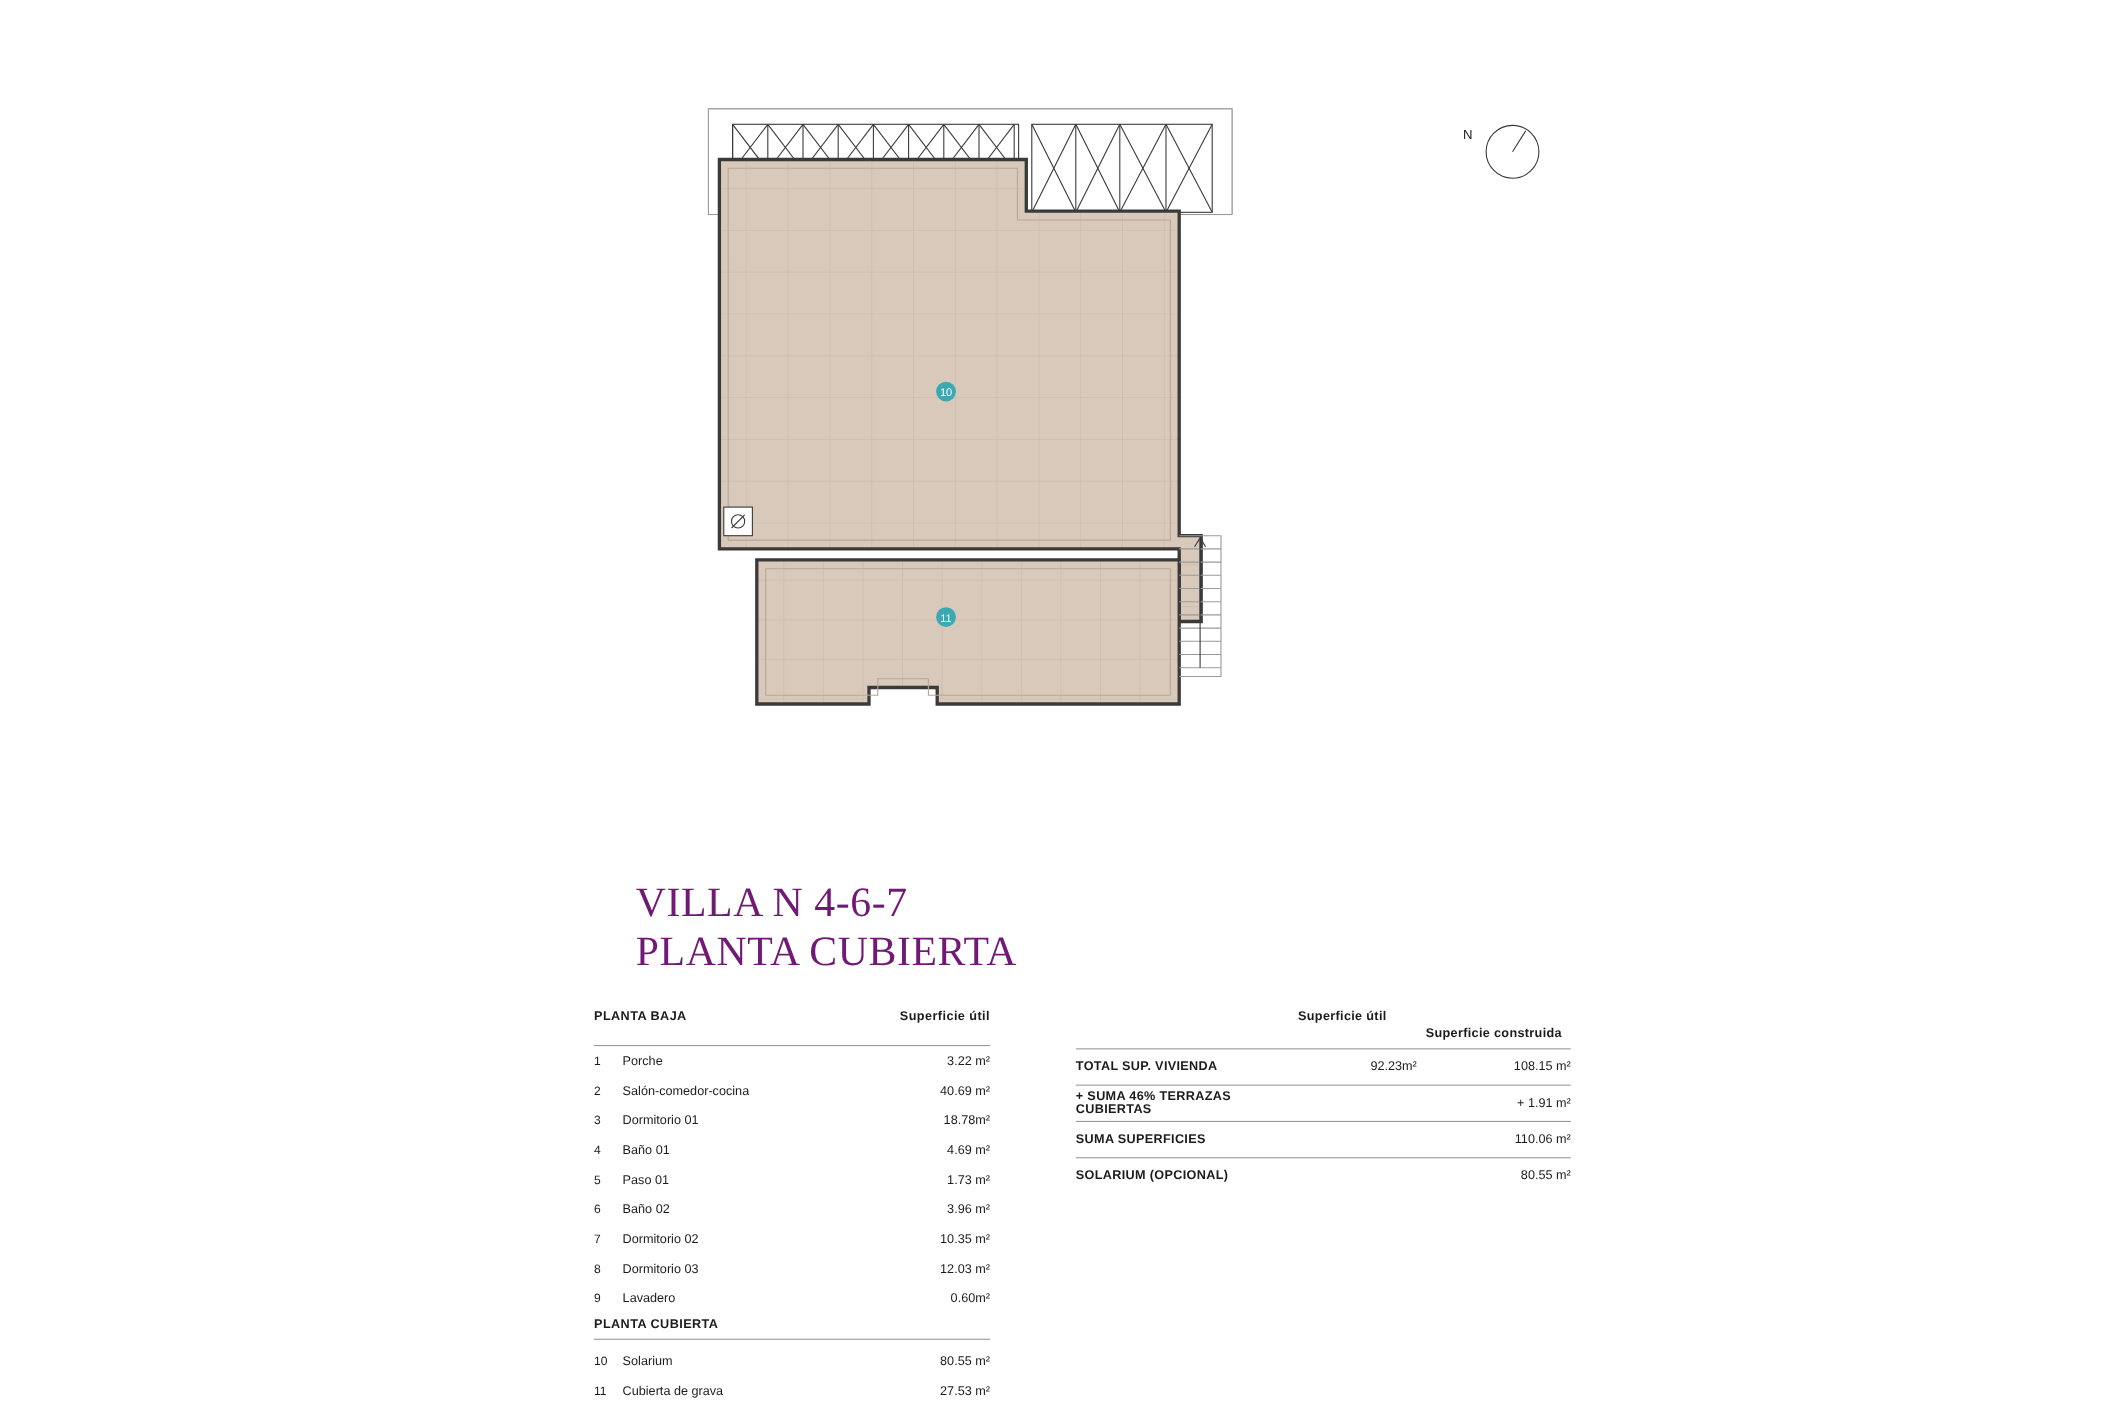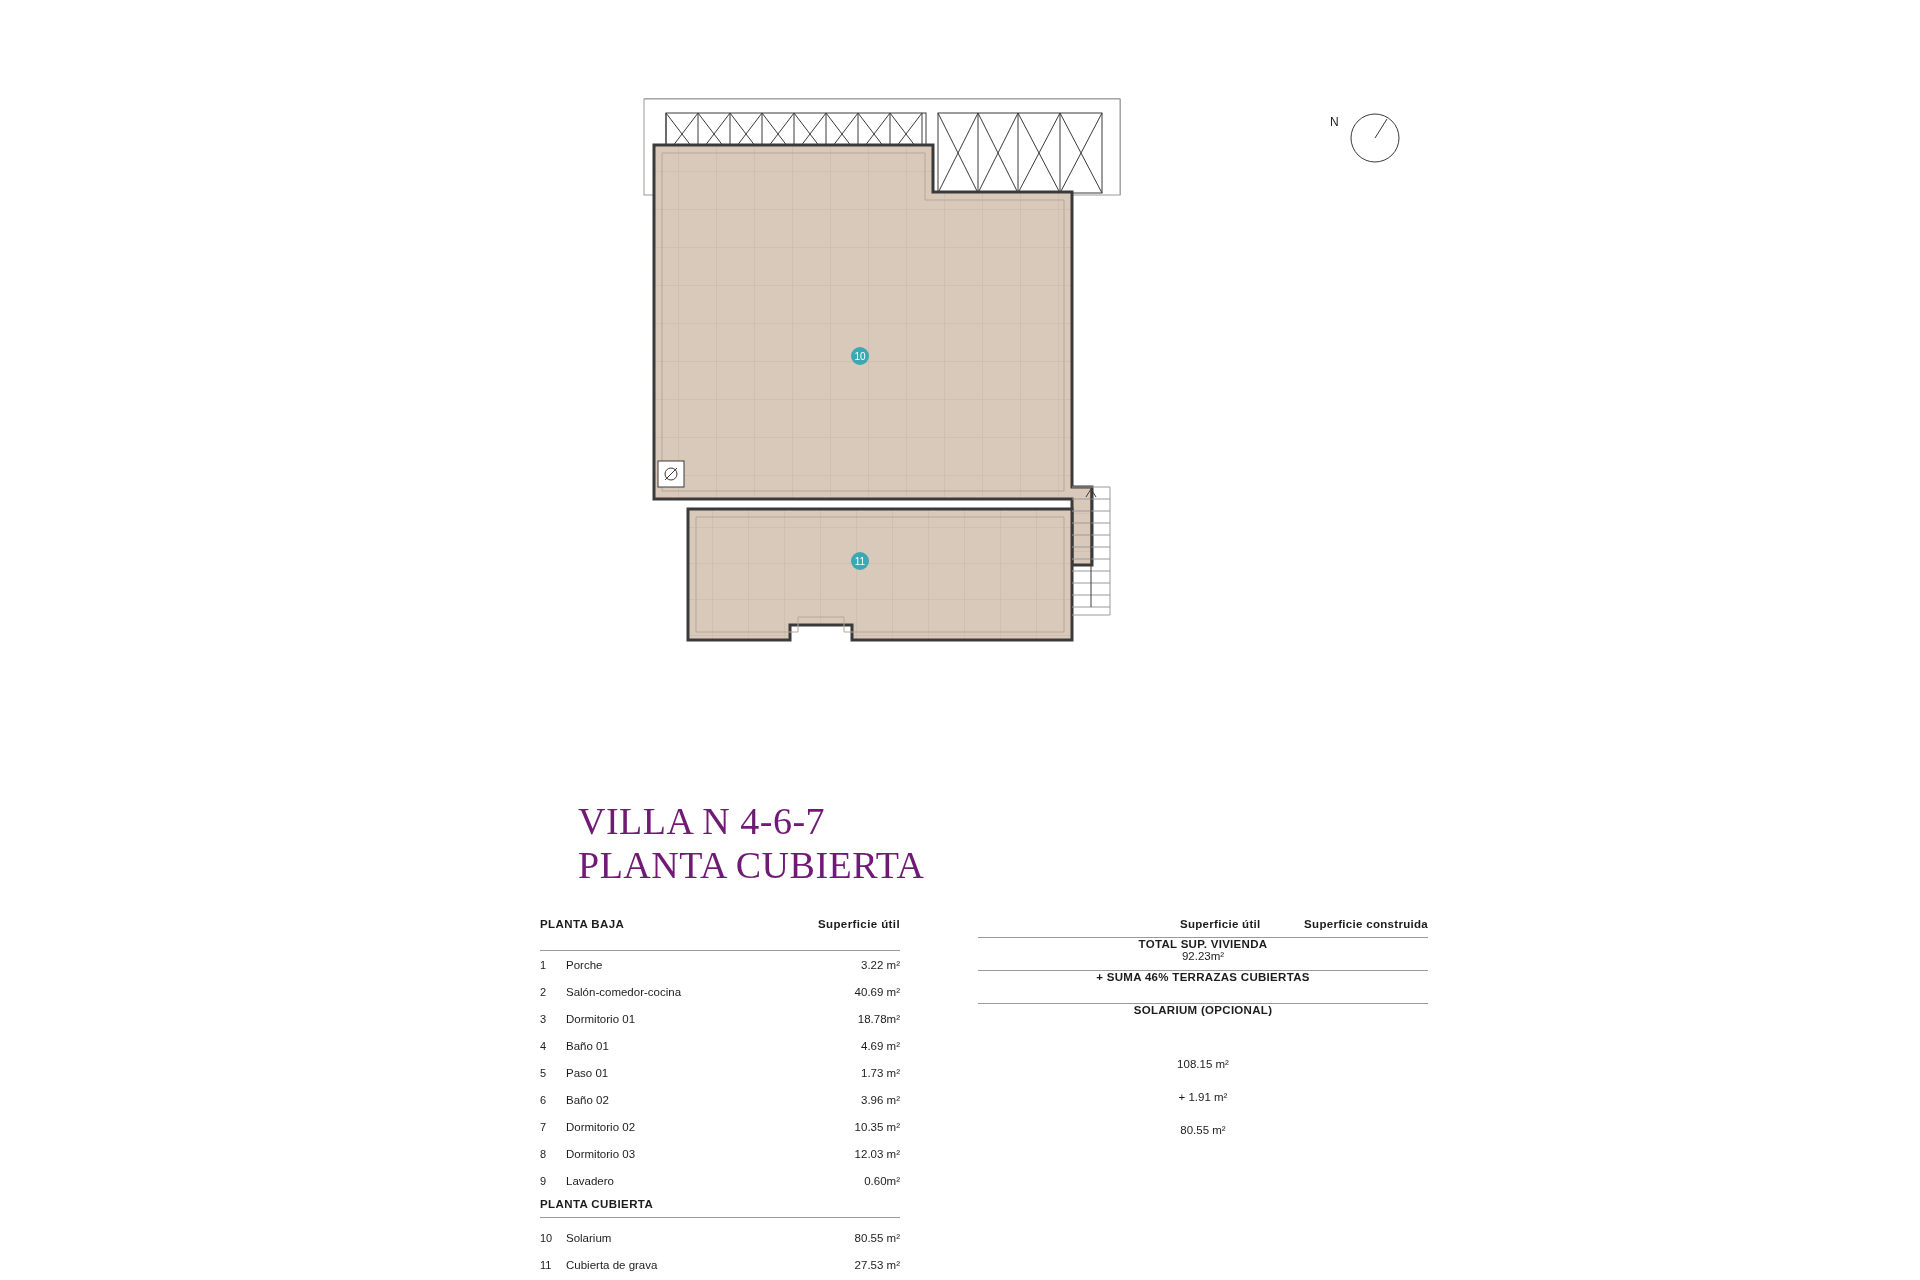--- a/index.html
+++ b/index.html
@@ -122,28 +122,27 @@
   .sum-head {
     display: flex;
     font-size: 11.5px;
     font-weight: bold;
     letter-spacing: 0.3px;
     padding-bottom: 7px;
     border-bottom: 1px solid #9a9a9a;
   }
   .sum-head .c1 { flex: 1 1 auto; }
   .sum-head .c2 { flex: 0 0 108px; text-align: left; }
-  .sum-head .c3 { flex: 0 0 140px; text-align: right; }
+  .sum-head .c3 { flex: 0 0 140px; text-align: center; margin-top: 16px; }
   .sum-row {
     display: flex;
     align-items: center;
     font-size: 11.5px;
     height: 32px;
     border-bottom: 1px solid #9a9a9a;
-    flex-direction: column;
   }
   .sum-row:last-child { border-bottom: none; }
   .sum-row .c1 { flex: 1 1 auto; font-weight: bold; letter-spacing: 0.3px; }
   .sum-row .c2 { flex: 0 0 108px; text-align: right; }
   .sum-row .c3 { flex: 0 0 140px; text-align: right; }
 </style>
 </head>
 <body>
 
 <div id="plan-wrap">
@@ -359,17 +358,22 @@
     <span class="c1">TOTAL SUP. VIVIENDA</span>
     <span class="c2">92.23m²</span>
     <span class="c3">108.15 m²</span>
   </div>
   <div class="sum-row">
     <span class="c1">+ SUMA 46% TERRAZAS CUBIERTAS</span>
     <span class="c2"></span>
     <span class="c3">+ 1.91 m²</span>
   </div>
   <div class="sum-row">
+    <span class="c1">SUMA SUPERFICIES</span>
+    <span class="c2"></span>
+    <span class="c3">110.06 m²</span>
+  </div>
+  <div class="sum-row">
     <span class="c1">SOLARIUM (OPCIONAL)</span>
     <span class="c2"></span>
     <span class="c3">80.55 m²</span>
   </div>
 </div>
 
 </body></html>

